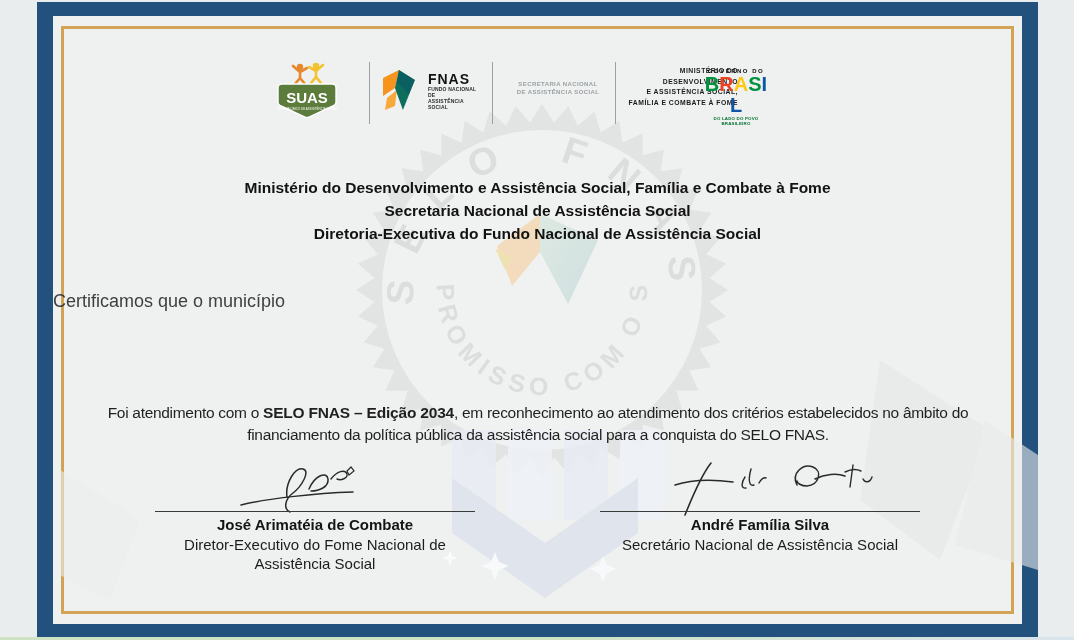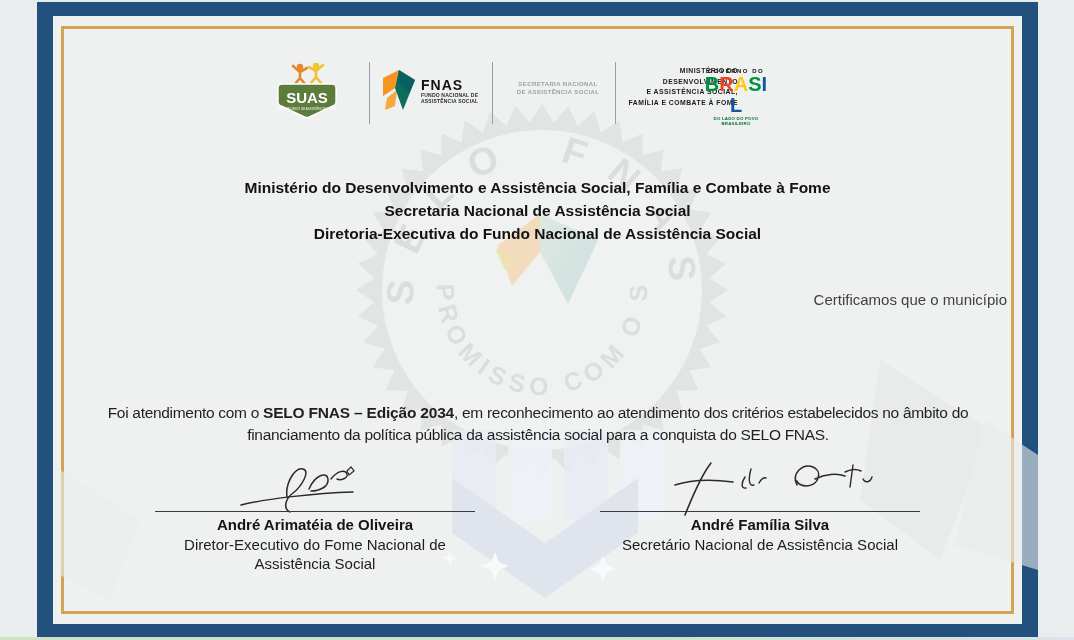--- a/index.html
+++ b/index.html
@@ -9,38 +9,38 @@
   .cert-inner{position:absolute;left:16px;top:14px;right:16px;bottom:14px;background:#eff1f0;}
   .gold-panel{position:absolute;left:8px;top:10px;right:8px;bottom:10px;border:3px solid #d2a355;}
   .bottom-strip{position:absolute;left:0;bottom:0;width:100%;height:3px;
     background:linear-gradient(90deg,#cfe2c4 0%,#cfe2c4 55%,#d9e4ec 100%);}
   
   .wm{position:absolute;left:0;top:0;width:1074px;height:640px;pointer-events:none;}
   
   .logo-sep{position:absolute;top:62px;width:1px;height:62px;background:#9aa0a4;}
   .suas-wrap{position:absolute;left:274px;top:62px;width:66px;height:56px;}
   .fnas-wrap{position:absolute;left:381px;top:66px;width:104px;height:50px;display:flex;align-items:center;}
-  .fnas-text{margin-left:4px;}
+  .fnas-text{margin-left:11px;}
   .fnas-name{font-size:14px;font-weight:bold;color:#121212;letter-spacing:1px;line-height:14px;}
   .fnas-sub{font-size:5px;font-weight:bold;color:#2c2c2c;line-height:6px;letter-spacing:.2px;}
   .snas-wrap{position:absolute;left:502px;top:80px;width:112px;text-align:center;}
   .snas-line{font-size:6px;font-weight:bold;color:#9aa0a3;line-height:8px;letter-spacing:.4px;}
   .ministry-wrap{position:absolute;left:620px;top:66px;width:118px;text-align:right;}
   .ministry-line{font-size:6.8px;font-weight:bold;color:#1a1a1a;line-height:10.5px;letter-spacing:.5px;}
   .brasil-wrap{position:absolute;left:700px;top:68px;width:72px;text-align:center;}
   .brasil-top{font-size:6px;font-weight:bold;color:#111;letter-spacing:1.5px;}
   .brasil-word{font-size:20px;font-weight:900;line-height:21px;letter-spacing:0px;}
   .brasil-word span{display:inline-block;transform:scaleY(1.05);}
   .bl0{color:#00923f}.bl1{color:#ef4123}.bl2{color:#fcc917}.bl3{color:#00923f}.bl4{color:#0f57a5}.bl5{color:#0f57a5}
   .brasil-bottom{font-size:4.4px;font-weight:bold;color:#00702f;letter-spacing:.2px;}
   
   .header-block{position:absolute;left:53px;top:176px;width:969px;text-align:center;}
   .header-line{font-size:15.5px;font-weight:bold;color:#121212;line-height:23px;}
-  .certify{position:absolute;left:53px;top:291px;width:954px;text-align:right;
-    font-size:15px;color:#3f3f3f;}
+  .certify{position:absolute;left:53px;top:291px;width:954px;text-align:left;
+    font-size:18px;color:#3f3f3f;}
   .municipality{position:absolute;left:53px;top:314px;width:969px;text-align:center;
     font-size:26px;font-weight:bold;color:#0d0d0d;letter-spacing:.5px;}
   .para{position:absolute;left:92px;top:402px;width:892px;text-align:center;
     font-size:15.5px;color:#1f1f1f;line-height:22px;letter-spacing:-0.3px;}
   .para b{letter-spacing:-0.2px;}
   
   .sig-group{position:absolute;width:320px;text-align:center;}
   .sig-left{left:155px;top:455px;}
   .sig-right{left:600px;top:455px;}
   .sig-scribble{position:absolute;}
@@ -171,21 +171,21 @@
 
   <div class="sig-group sig-left">
     <svg class="sig-scribble" style="left:80px;top:2px;" width="140" height="56" viewBox="0 0 140 56">
       <path d="M6,48 C30,42 80,36 118,35" stroke="#2a2a2a" stroke-width="1.5" fill="none" stroke-linecap="round"></path>
       <path d="M52,40 C50,26 60,10 68,12 C76,14 66,30 58,36 C50,42 48,52 55,55" stroke="#2a2a2a" stroke-width="1.5" fill="none" stroke-linecap="round"></path>
       <path d="M74,32 C80,18 92,14 93,22 C94,30 84,34 76,34" stroke="#2a2a2a" stroke-width="1.5" fill="none" stroke-linecap="round"></path>
       <path d="M96,22 C102,14 110,12 112,17 C113,21 106,24 102,22" stroke="#2a2a2a" stroke-width="1.4" fill="none" stroke-linecap="round"></path>
       <path d="M112,14 l4,-4 3,4 -5,4 z" stroke="#2a2a2a" stroke-width="1.2" fill="none"></path>
     </svg>
     <div class="sig-line"></div>
-    <div class="sig-name">André Arimatéia de Oliveira</div>
+    <div class="sig-name">José Arimatéia de Combate</div>
     <div class="sig-role sig-role-1">Diretor-Executivo do Fome Nacional de</div>
     <div class="sig-role" style="top:99px;">Assistência Social</div>
   </div>
 
   <div class="sig-group sig-right">
     <svg class="sig-scribble" style="left:45px;top:0px;" width="230" height="62" viewBox="0 0 230 62">
       <path d="M40,60 C48,40 58,18 66,8" stroke="#2a2a2a" stroke-width="1.6" fill="none" stroke-linecap="round"></path>
       <path d="M30,30 C45,25 65,24 88,27" stroke="#2a2a2a" stroke-width="1.6" fill="none" stroke-linecap="round"></path>
       <path d="M100,22 C96,28 96,34 101,33 M106,14 C103,24 104,32 109,30 M114,28 c2,-4 5,-6 7,-5" stroke="#2a2a2a" stroke-width="1.4" fill="none" stroke-linecap="round"></path>
       <path d="M152,30 C146,18 158,8 168,12 C178,16 174,30 162,31 C156,31 152,28 152,26 M170,24 C180,19 192,18 200,21" stroke="#2a2a2a" stroke-width="1.6" fill="none" stroke-linecap="round"></path>

